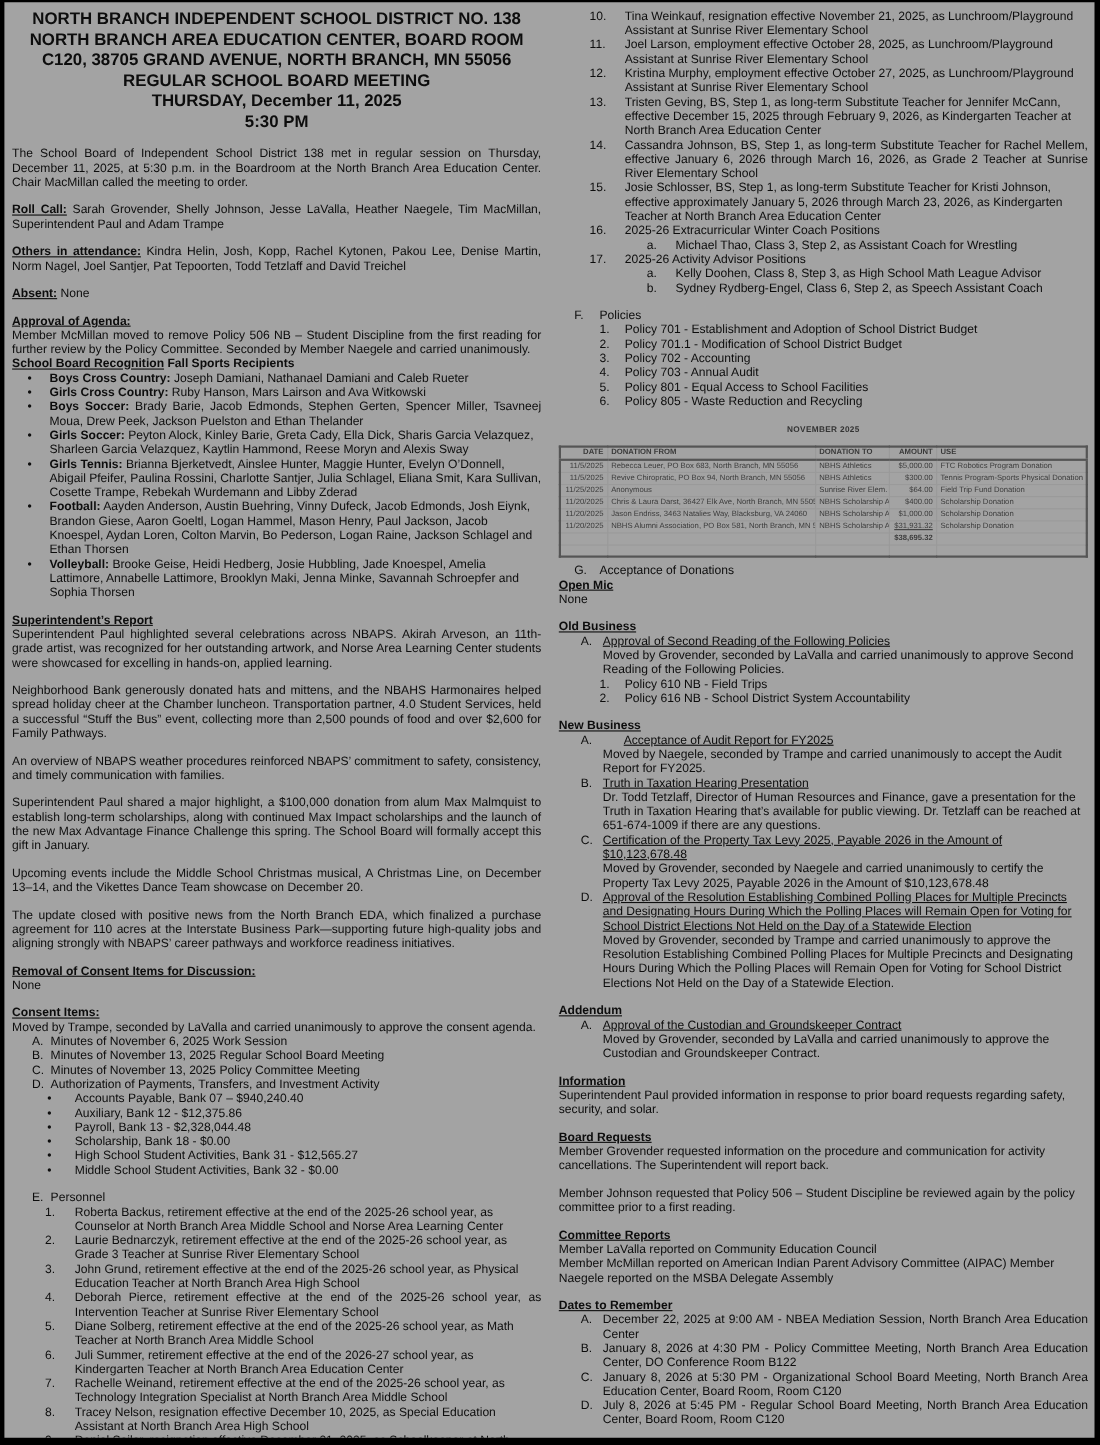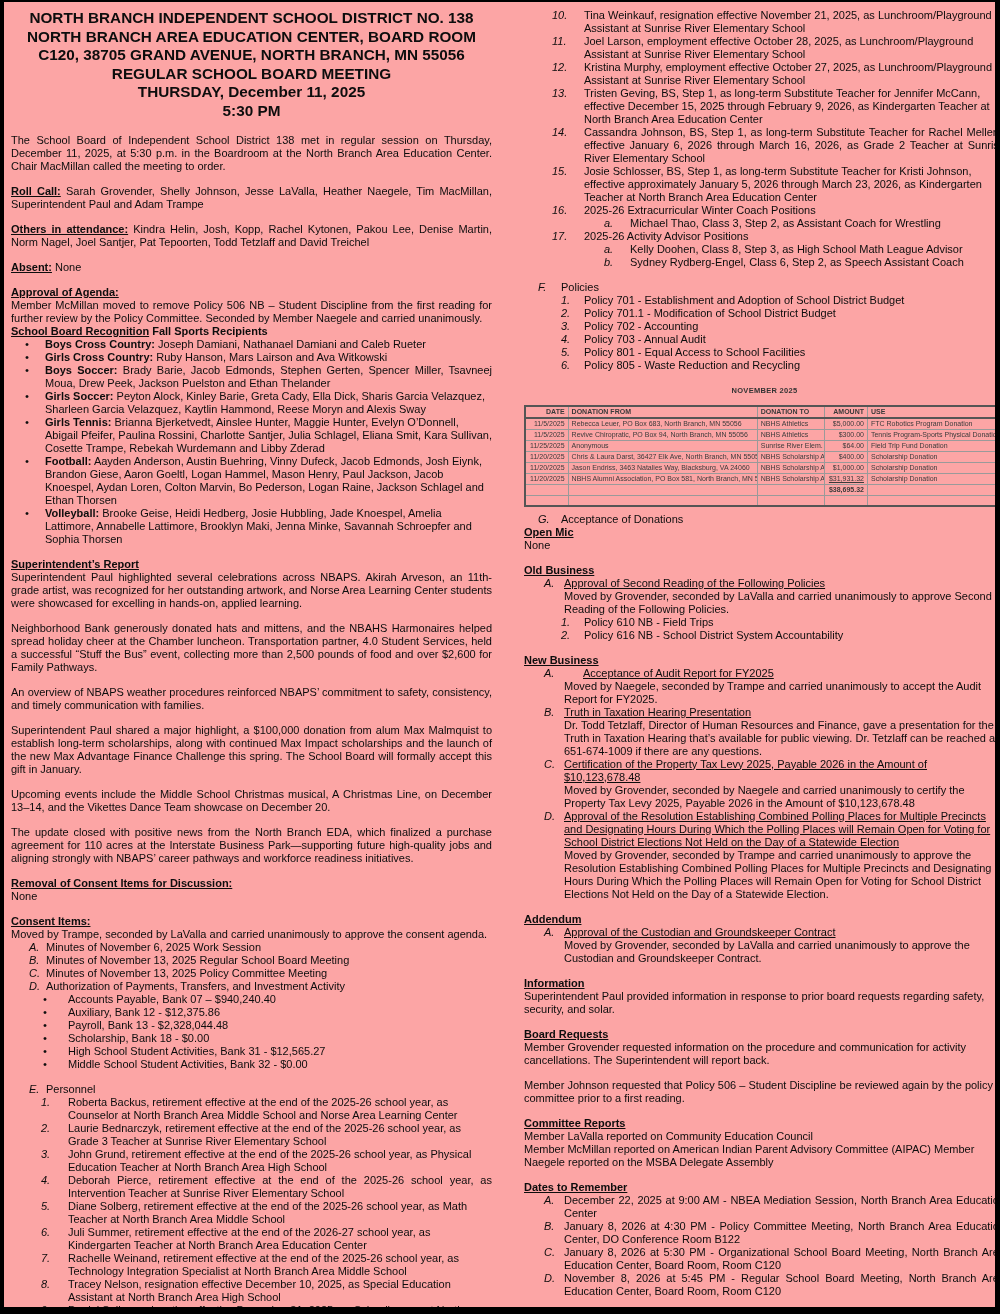--- a/index.html
+++ b/index.html
@@ -1,33 +1,33 @@
 <!DOCTYPE html>
 <html><head>
 <meta charset="utf-8">
 <style>
   * { margin:0; padding:0; box-sizing:border-box; }
   html,body { background:#ffffff; }
   .page {
-    position:relative; width:1000px; height:1314px; background:#fca5a5;
+    position:relative; width:1000px; height:1314px; background:#a3a3a3;
     border-top:2px solid #000; border-left:4px solid #000;
     border-right:5px solid #000; border-bottom:7px solid #000;
-    padding:7px 8px 0 7px; display:flex; gap:32px; overflow:hidden;
+    padding:7px 8px 0 7px; display:flex; gap:16px; overflow:hidden;
     color:#0d0d0d; font-family:"Liberation Sans","DejaVu Sans",sans-serif;
     font-size:11px; line-height:13px;
   }
   .col { width:481px; flex:0 0 auto; }
   .h { font-weight:700; text-decoration:underline; }
   .b { font-weight:700; }
   .title-line { text-align:center; font-weight:700; font-size:15.3px; line-height:18.5px; }
   .mb { margin-bottom:12px; }
   .mb14 { margin-bottom:14px; }
   .just { text-align:justify; }
   .li { display:flex; align-items:flex-start; }
-  .li .num { flex:0 0 auto;font-style:italic; }
+  .li .num { flex:0 0 auto; }
   .li .txt { flex:1 1 auto; }
   .li.jst .txt { text-align:justify; }
   .li.gap { margin-top:12px; }
   
   .consent .li { padding-left:18px; }       .consent .li .num { width:17px; }
   .consent .li.lv2 { padding-left:32px; }   .consent .li.lv2 .num { width:25px; }
   .consent .li.lv3 { padding-left:30px; }   .consent .li.lv3 .num { width:27px; }
   .recog .li { padding-left:14px; }         .recog .li .num { width:20px; }
   .pers .li { padding-left:28px; }          .pers .li .num { width:32px; }
   .pers .li.lv2 { padding-left:80px; }      .pers .li.lv2 .num { width:26px; }
@@ -506,21 +506,21 @@
           <div class="li">
             <span class="num">B.</span>
             <span class="txt">January 8, 2026 at 4:30 PM - Policy Committee Meeting, North Branch Area Education Center, DO Conference Room B122</span>
           </div>
           <div class="li">
             <span class="num">C.</span>
             <span class="txt">January 8, 2026 at 5:30 PM - Organizational School Board Meeting, North Branch Area Education Center, Board Room, Room C120</span>
           </div>
           <div class="li">
             <span class="num">D.</span>
-            <span class="txt">November 8, 2026 at 5:45 PM - Regular School Board Meeting, North Branch Area Education Center, Board Room, Room C120</span>
+            <span class="txt">July 8, 2026 at 5:45 PM - Regular School Board Meeting, North Branch Area Education Center, Board Room, Room C120</span>
           </div>
         </div>
     </div>
 
     <div>
       <div class="h">Adjournment</div>
 
     </div>
   </div>
 

